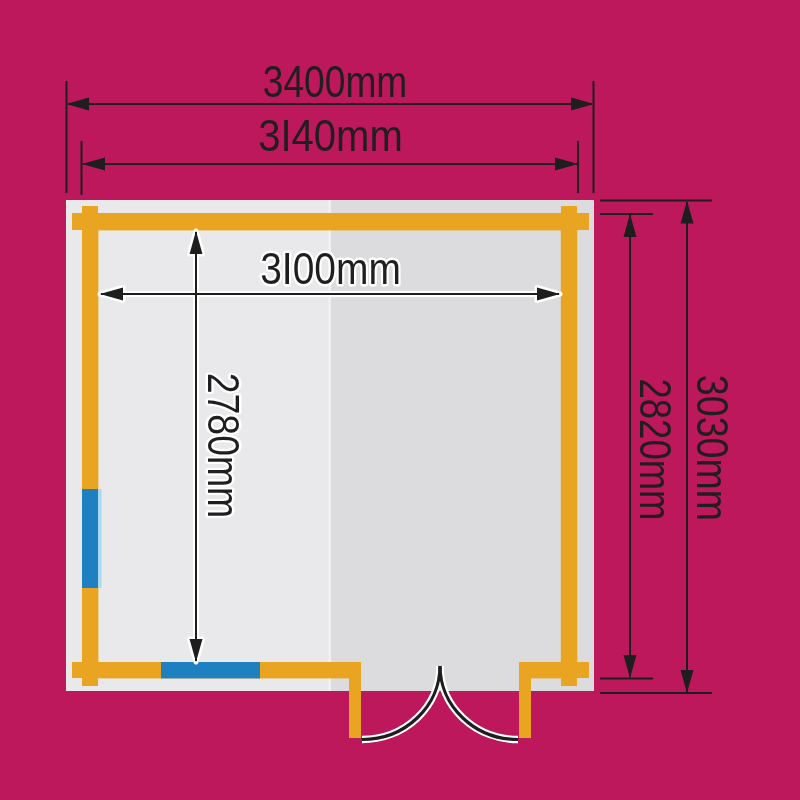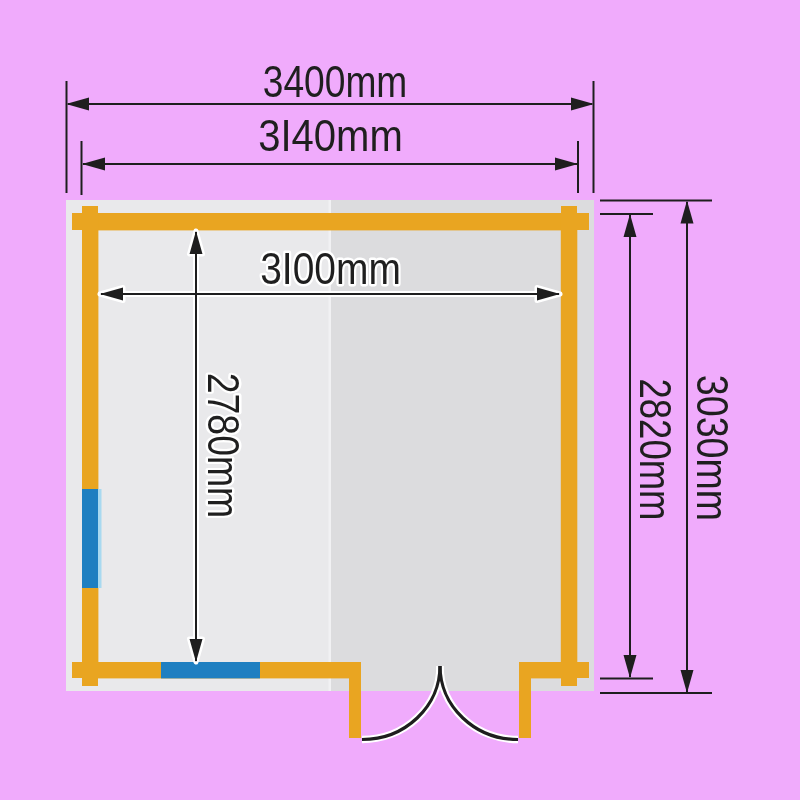--- a/index.html
+++ b/index.html
@@ -1,16 +1,16 @@
 <!DOCTYPE html>
 <html><head>
 <meta charset="utf-8">
 <style>
   html,body{margin:0;padding:0;background:#ffffff;}
-  #page{position:relative;width:800px;height:800px;background:#f0abfc;overflow:hidden;}
+  #page{position:relative;width:800px;height:800px;background:#be185d;overflow:hidden;}
   svg{display:block;}
   text{font-family:"Liberation Sans",sans-serif;font-size:44px;fill:#1f1f1f;}
 </style>
 </head>
 <body>
 <div id="page">
 <svg width="800" height="800" viewBox="0 0 800 800">
 
   <rect x="66" y="200" width="528" height="491" fill="#e9e9eb"></rect>
   <rect x="331" y="200" width="263" height="491" fill="#dcdcde"></rect>

